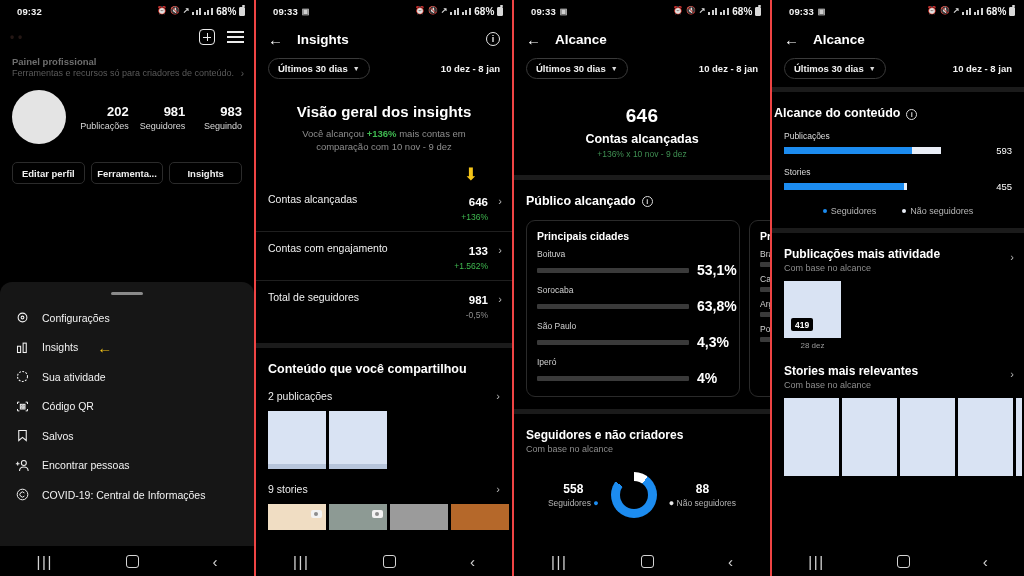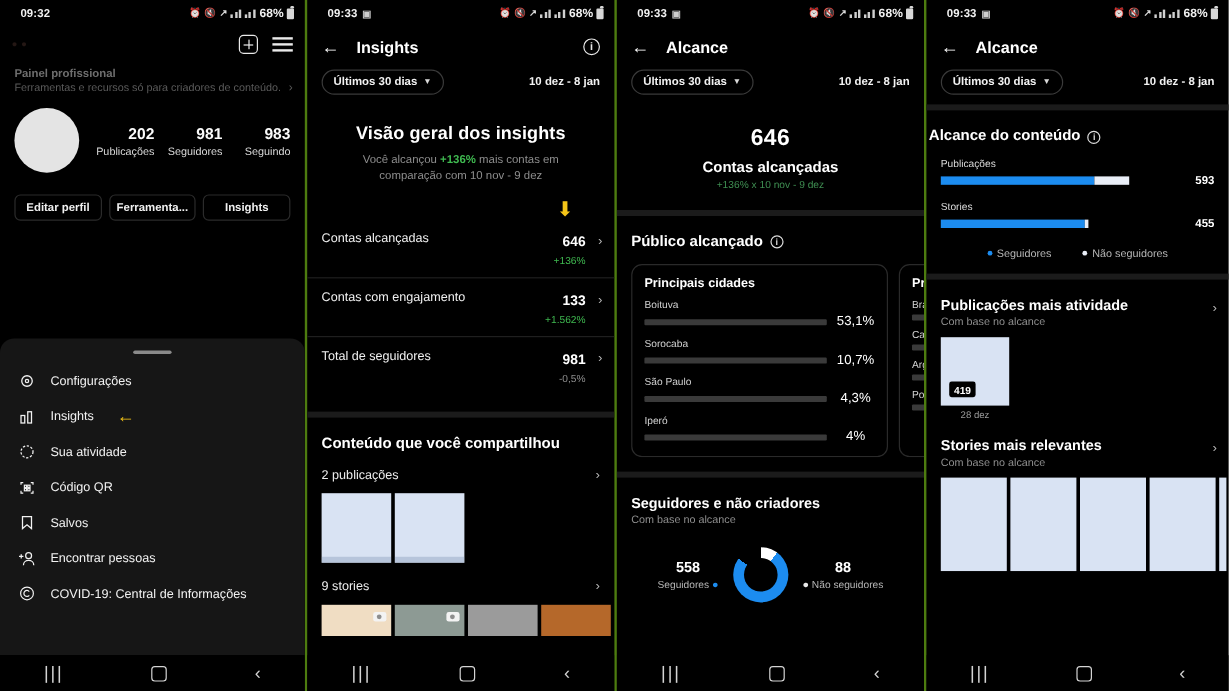--- a/index.html
+++ b/index.html
@@ -6,21 +6,21 @@
   * { box-sizing: border-box; margin: 0; padding: 0; }
   html, body {
     width: 1024px; height: 576px;
     background: #ffffff;
     font-family: "Liberation Sans", sans-serif;
     overflow: hidden;
   }
   .strip {
     display: flex;
     width: 996px; height: 576px;
-    background: #4d7c0f;
+    background: #ef4444;
     gap: 2px;
   }
   .phone {
     position: relative;
     width: 254px; height: 576px;
     background: #000000;
     overflow: hidden;
     flex: 0 0 auto;
     color: #fff;
   }
@@ -255,21 +255,21 @@
   .p3-card-t { font-size: 10.5px; font-weight: 700; color: #fff; margin-bottom: 7px; }
   .p3-item { margin-bottom: 7px; }
   .p3-item:last-child { margin-bottom: 0; }
   .p3-item-l { font-size: 8.5px; color: #d2d2d2; margin-bottom: 3px; }
   .p3-item-row { display: flex; align-items: center; gap: 8px; }
   .p3-track {
     flex: 1; height: 5px; background: #3a3a3a; border-radius: 1px; overflow: hidden;
   }
   .p3-fill { height: 100%; background: #1c8cf0; }
   .p3-item-v {
-    font-size: 11px; font-weight: 400; color: #fff; width: 32px; text-align: center;
+    font-size: 14px; font-weight: 700; color: #fff; width: 32px; text-align: left;
     flex: 0 0 32px;
   }
   .p3-fl { padding: 14px 12px 0; }
   .p3-fl-t { font-size: 12px; font-weight: 700; color: #fff; }
   .p3-fl-s { font-size: 9px; color: #8e8e8e; margin-top: 2px; }
   .p3-donutwrap {
     display: flex; align-items: center; justify-content: center;
     gap: 12px; padding: 18px 12px 0;
   }
   .p3-side { text-align: center; }
@@ -300,21 +300,21 @@
     display: flex; align-items: center; justify-content: center;
     font-size: 7.5px; font-weight: 700; color: #dcdcdc;
   }
   .p4-bar { padding: 11px 12px 0; }
   .p4-bar-l { font-size: 8.5px; color: #dcdcdc; margin-bottom: 4px; }
   .p4-bar-row { display: flex; align-items: center; }
   .p4-bar-track { height: 7px; display: flex; }
   .p4-bar-a { background: #1c8cf0; height: 100%; }
   .p4-bar-b { background: #e9eef7; height: 100%; }
   .p4-bar-v {
-    margin-left: auto; font-size: 9.5px; font-weight: 700; color: #fff; padding-left: 20px;
+    margin-left: auto; font-size: 9.5px; font-weight: 400; color: #fff; padding-left: 20px;
   }
   .p4-legend {
     display: flex; justify-content: center; gap: 26px; padding: 14px 0 0;
   }
   .p4-leg { display: flex; align-items: center; gap: 4px; font-size: 9px; color: #b6b6b6; }
   .p4-leg .sw { width: 4px; height: 4px; border-radius: 50%; }
   .p4-leg .sw.a { background: #1c8cf0; }
   .p4-leg .sw.b { background: #e9eef7; }
   .p4-block { padding: 14px 12px 0; position: relative; }
   .p4-block-t { font-size: 12px; font-weight: 700; color: #fff; }
@@ -670,21 +670,21 @@
           <div class="p3-item-row">
             <span class="p3-track"><span class="p3-fill" style="width:53.1%"></span></span>
             <span class="p3-item-v">53,1%</span>
           </div>
         </div>
 
         <div class="p3-item">
           <div class="p3-item-l">Sorocaba</div>
           <div class="p3-item-row">
             <span class="p3-track"><span class="p3-fill" style="width:10.7%"></span></span>
-            <span class="p3-item-v">10,7%</span>
+            <span class="p3-item-v">63,8%</span>
           </div>
         </div>
 
         <div class="p3-item">
           <div class="p3-item-l">São Paulo</div>
           <div class="p3-item-row">
             <span class="p3-track"><span class="p3-fill" style="width:4.3%"></span></span>
             <span class="p3-item-v">4,3%</span>
           </div>
         </div>

